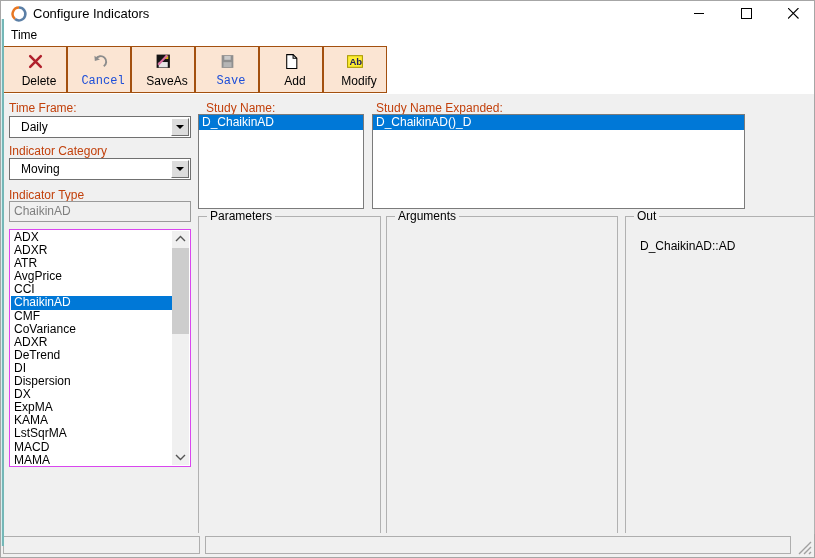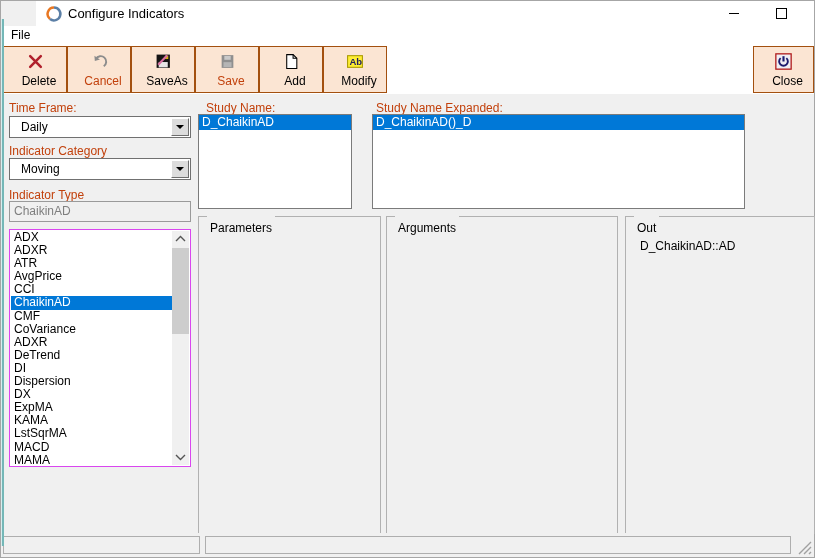--- a/index.html
+++ b/index.html
@@ -1,38 +1,38 @@
 <!DOCTYPE html>
 <html><head>
 <meta charset="utf-8">
 <style>
   * { margin:0; padding:0; box-sizing:border-box; }
   html,body { width:815px; height:558px; }
   body { font-family:"Liberation Sans", sans-serif; background:#fff; position:relative; overflow:hidden; }
   .window { position:absolute; inset:0; background:#f0f0f0; border:1px solid #a6a6a6; }
 
   
-  .titlebar { position:absolute; top:0; left:0; right:0; height:25px; background:#fff;margin-left:35px; }
+  .titlebar { position:absolute; top:0; left:0; right:0; height:25px; background:#fff; }
   .app-icon { position:absolute; left:9px; top:4px; width:18px; height:18px; }
   .title-text { position:absolute; left:32px; top:5px; font-size:13px; color:#000; }
   .win-ctrl { position:absolute; top:0; width:30px; height:25px; display:flex; align-items:center; justify-content:center; }
   .wc-min { left:683px; } .wc-max { left:730px; } .wc-close { left:777px; }
 
   
   .menubar { position:absolute; top:25px; left:0; right:0; height:18px; background:#fff; }
   .menu-item { position:absolute; top:0; height:18px; font-size:12px; color:#000; display:flex; align-items:center; padding:0 5px; }
   .mi-file { left:5px; } .mi-help { left:36px;margin-top:40px; }
 
   
   .toolbar { position:absolute; top:43px; left:0; right:0; height:50px; background:#fff; }
   .tb-btn { position:absolute; top:2px; width:64px; height:47px; background:#fbe5d3; border:1px solid #a3500f;
             text-align:center; font-size:12px; color:#000; cursor:default; }
   .tb-btn .ico { height:21px; margin-top:4px; display:flex; align-items:center; justify-content:center; }
   .tb-btn .lbl { display:block; margin-top:2px;padding-left:8px; }
-  .tb-btn.disabled .lbl { color:#c2410c; }
+  .tb-btn.disabled .lbl { color:#1d4ed8;font-family:Liberation Mono, monospace; }
   .tb-b0{left:2px;} .tb-b1{left:66px;} .tb-b2{left:130px;} .tb-b3{left:194px;} .tb-b4{left:258px;} .tb-b5{left:322px;}
   .tb-close { left:752px; width:61px; }
 
   
   .lbl-static { position:absolute; font-size:12px; color:#c2410c; }
   .combo { position:absolute; left:8px; width:182px; height:22px; background:#fff; border:1px solid #707070;
            font-size:12px; line-height:20px; padding-left:11px; color:#000; }
   .combo .drop { position:absolute; top:1px; right:1px; bottom:1px; width:18px; background:#dcdcdc;
                  border-top:1px solid #fff; border-left:1px solid #fff; border-right:1px solid #6d6d6d; border-bottom:1px solid #6d6d6d;
                  display:flex; align-items:center; justify-content:center; }
@@ -44,26 +44,26 @@
   .listbox .li { height:13.1px; line-height:13.1px; font-size:12px; padding-left:3px; color:#000; white-space:nowrap; }
   .listbox .li.selected { background:#0078d7; color:#fff; }
   .scrollbar { position:absolute; top:1px; right:1px; bottom:1px; width:17px; background:#f0f0f0; }
   .sb-arrow { position:absolute; left:0; width:17px; height:15px; display:flex; align-items:center; justify-content:center; }
   .sb-up { top:0; } .sb-down { bottom:0; }
   .sb-thumb { position:absolute; left:0; top:17px; width:17px; height:86px; background:#cdcdcd; }
 
   
   .slist { position:absolute; top:113px; height:95px; background:#fff; border:1px solid #7b7b7b; font-size:12px; }
   .slist .sel-row { height:15px; line-height:15px; background:#0078d7; color:#fff; padding-left:3px; white-space:nowrap; overflow:hidden; }
-  .sl-name { left:197px; width:154px; }
+  .sl-name { left:197px; width:166px; }
   .sl-exp  { left:371px; width:373px; }
 
   
   .groupbox { position:absolute; top:215px; height:318px; border:1px solid #b1b1b1; }
-  .gb-label { position:absolute; top:-8px; left:8px; background:#f0f0f0; padding:12px 3px; font-size:12px; color:#000; }
+  .gb-label { position:absolute; top:-8px; left:8px; background:#f0f0f0; padding:0 3px; font-size:12px; color:#000; }
   .gb-params { left:197px; width:183px; }
   .gb-args   { left:385px; width:232px; }
   .gb-out    { left:624px; width:190px; }
   .out-value { position:absolute; left:14px; top:22px; font-size:12px; color:#000; }
 
   
   .statusbar { position:absolute; left:0; right:0; bottom:0; height:24px; background:#f0f0f0; }
   .sb-panel { position:absolute; top:3px; height:18px; background:#f0f0f0; border:1px solid #aeaeae; }
   .sb-p1 { left:2px; width:197px; }
   .sb-p2 { left:204px; width:586px; }
@@ -95,21 +95,21 @@
         </svg>
     </div>
     <div class="win-ctrl wc-close">
       <svg width="11" height="11" viewBox="0 0 11 11">
           <path d="M0 0 L10.5 10.5 M10.5 0 L0 10.5" stroke="#000" stroke-width="1.1"></path>
         </svg>
     </div>
   </div>
 
   <div class="menubar">
-    <span class="menu-item mi-file">File</span>
+    <span class="menu-item mi-file">Time</span>
     <span class="menu-item mi-help">Help</span>
   </div>
 
   <div class="toolbar">
 
     <div class="tb-btn tb-b0">
       <span class="ico">
         <svg width="17" height="17" viewBox="0 0 16 16">
             <path d="M3 3 L13 13 M13 3 L3 13" stroke="#b0202c" stroke-width="2.4" stroke-linecap="round"></path>
           </svg>
@@ -163,30 +163,20 @@
     <div class="tb-btn tb-b5">
       <span class="ico">
         <svg width="18" height="17" viewBox="0 0 17 16">
           <rect x="1.5" y="2.5" width="14" height="11" fill="#ffee33" stroke="#a89a00"></rect>
           <text x="3.2" y="11.2" font-size="9" font-weight="bold" fill="#202060" font-family="Liberation Sans, sans-serif">Ab</text>
         </svg>
       </span>
       <span class="lbl">Modify</span>
     </div>
 
-    <div class="tb-btn tb-close">
-      <span class="ico">
-        <svg width="17" height="17" viewBox="0 0 16 16">
-          <rect x="0.8" y="0.8" width="14.4" height="14.4" fill="#efeff5" stroke="#b01818" stroke-width="1.2"></rect>
-          <path d="M8 3 V8" stroke="#1a1a6e" stroke-width="2"></path>
-          <path d="M5.3 4.8 a4.1 4.1 0 1 0 5.4 0" fill="none" stroke="#1a1a6e" stroke-width="1.8"></path>
-        </svg>
-      </span>
-      <span class="lbl">Close</span>
-    </div>
   </div>
 
   <span class="lbl-static" style="left:8px; top:100px;">Time Frame:</span>
   <div class="combo" style="top:115px;">
     <span>Daily</span>
     <span class="drop">
         <span class="tri"></span>
       </span>
   </div>
 

